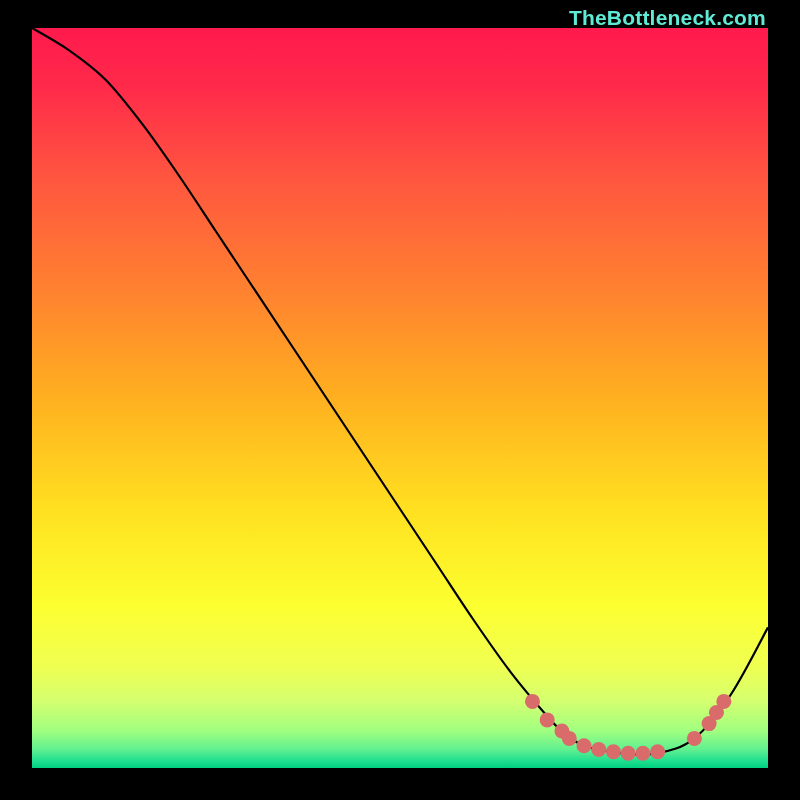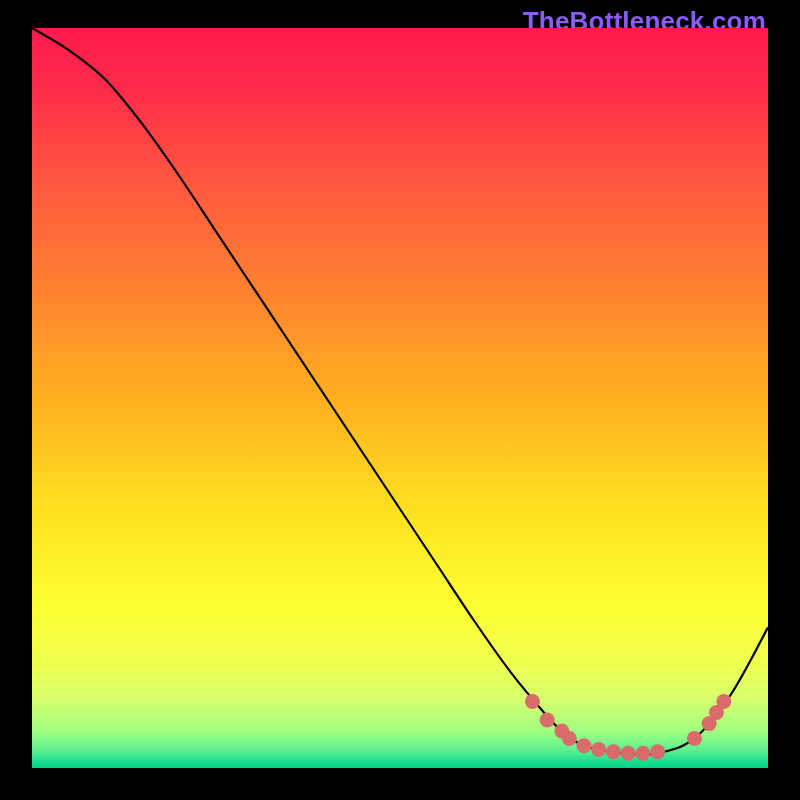--- a/index.html
+++ b/index.html
@@ -36,23 +36,23 @@
     top: 0;
     width: 100%;
     height: 100%;
     pointer-events: none;
   }
   .watermark {
     position: absolute;
     top: 6px;
     right: 34px;
     font-family: Arial, Helvetica, sans-serif;
-    font-size: 26px;
+    font-size: 21px;
     font-weight: bold;
-    color: #8b5cf6;
+    color: #5eead4;
     letter-spacing: 0.2px;
     text-align: center;
   }
 </style>
 </head>
 <body>
 
 <div class="chart-container">
   <div class="watermark">TheBottleneck.com</div>
   <div class="plot-area">

